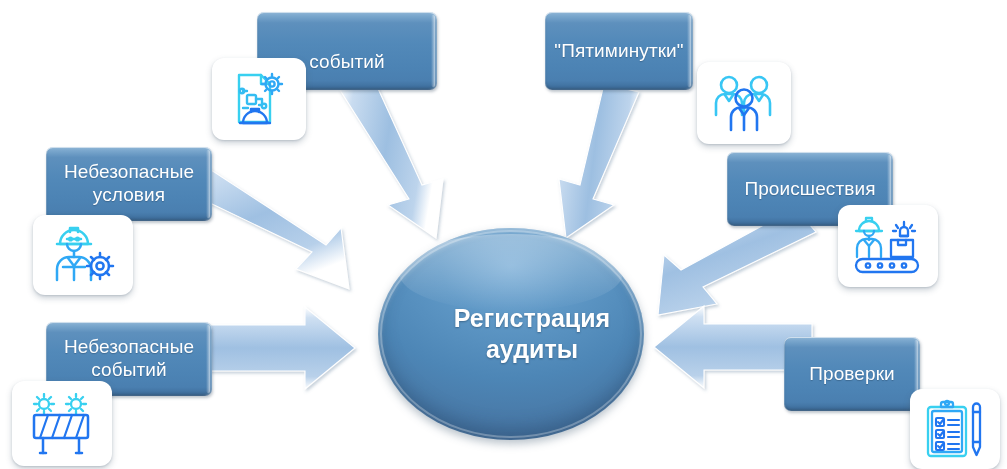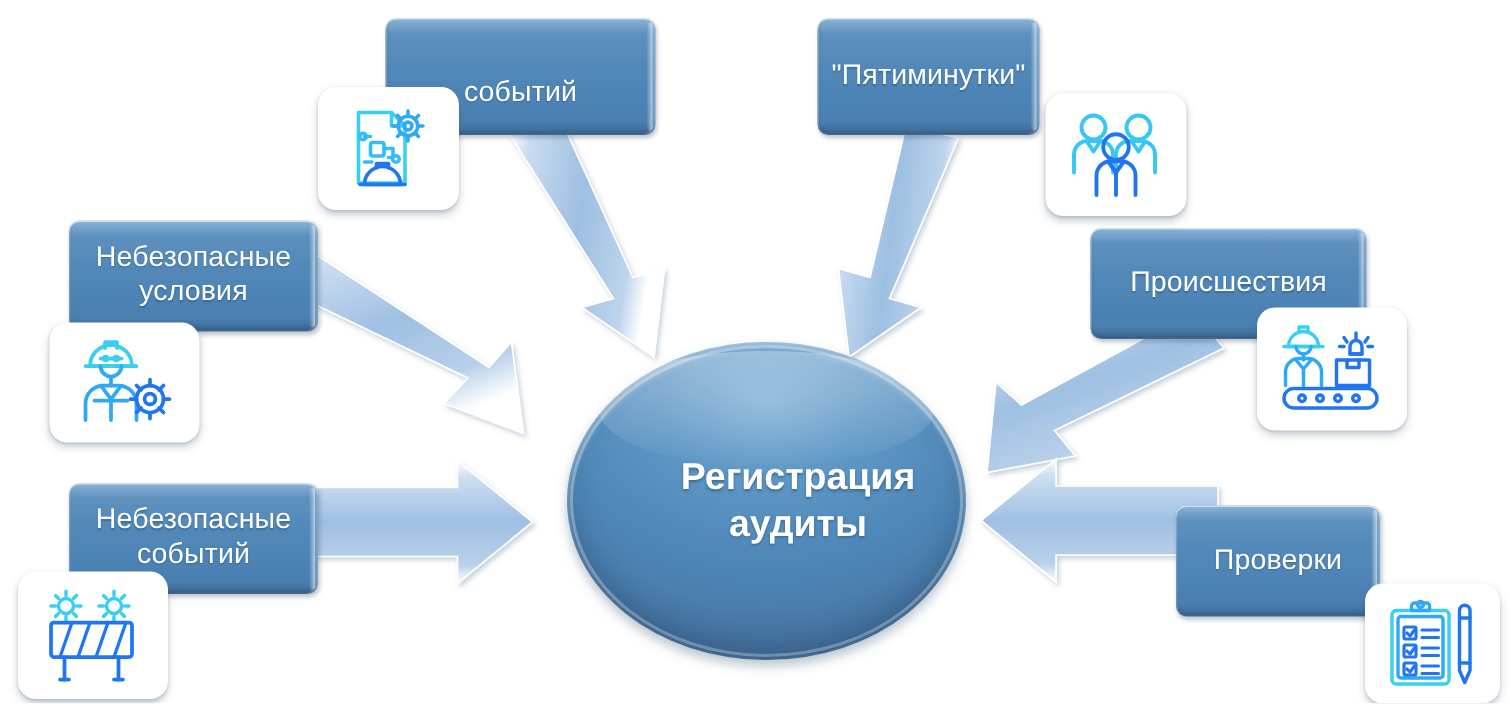--- a/index.html
+++ b/index.html
@@ -289,21 +289,21 @@
       </g>
       <g fill="none" stroke="#2176f0" stroke-width="2.5" stroke-linecap="round" stroke-linejoin="round">
         <rect x="8" y="22" width="54" height="23" rx="2"></rect>
         <path d="M14 45 l8 -23 M26 45 l8 -23 M38 45 l8 -23 M50 45 l8 -23" stroke-width="2.2"></path>
         <path d="M17 45 v15 M53 45 v15"></path>
         <path d="M14 60 h6 M50 60 h6"></path>
       </g>
     </svg>
   </div>
 
-  <div class="label-box" style="left:727px; top:152px; width:184px; height:74px;">
+  <div class="label-box" style="left:727px; top:152px; width:166px; height:74px;">
     <span class="box-text">Происшествия</span>
   </div>
   <div class="icon-card" style="left:838px; top:205px; width:100px; height:82px;">
     <svg width="74" height="60" viewBox="0 0 74 60">
       <g fill="none" stroke="#38d0f0" stroke-width="2.3" stroke-linecap="round" stroke-linejoin="round">
         <path d="M8 15 a10 10 0 0 1 20 0 z"></path>
         <path d="M5 15 h26"></path>
         <path d="M15 5 v-3 h6 v3"></path>
       </g>
       <g fill="none" stroke="#2fa8f5" stroke-width="2.3" stroke-linecap="round" stroke-linejoin="round">

